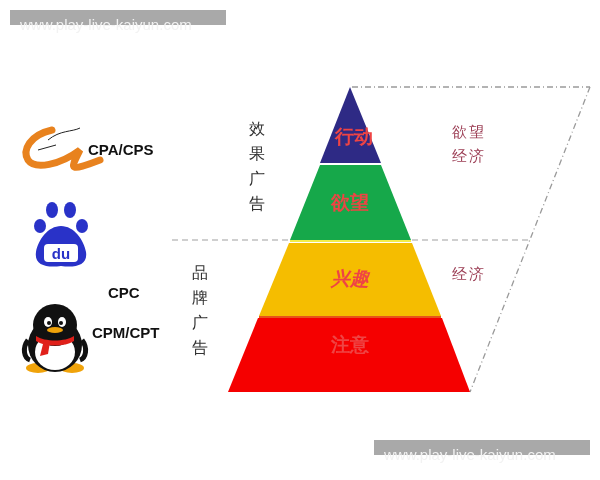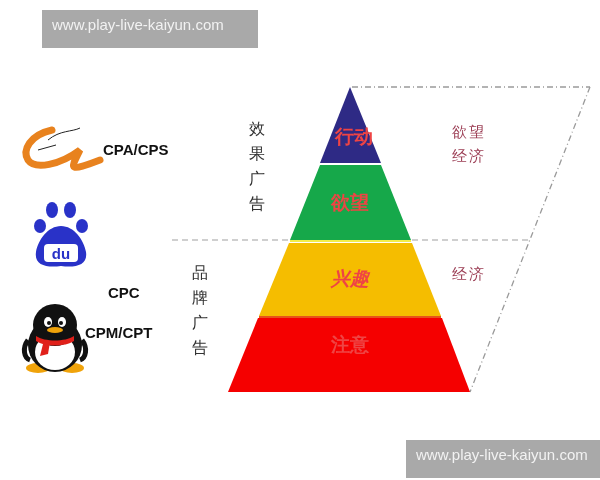--- a/index.html
+++ b/index.html
@@ -3,21 +3,21 @@
   <meta charset="utf-8">
   <style>
     html, body { margin: 0; padding: 0; }
     body {
       width: 600px; height: 480px; background: #ffffff; position: relative; overflow: hidden;
       font-family: "DejaVu Sans", "Liberation Sans", sans-serif;
     }
     .watermark {
       position: absolute; background: #a9a9a9; color: #f2f2f2;
       font-family: "Liberation Sans", "DejaVu Sans", sans-serif;
-      font-size: 15px; line-height: 30px; height: 38px; padding: 0 10px; white-space: nowrap; margin-left: 32px;
+      font-size: 15px; line-height: 30px; height: 15px; padding: 0 10px; white-space: nowrap;
     }
     .wm-top { left: 10px; top: 10px; width: 196px; }
     .wm-bottom { left: 374px; top: 440px; width: 196px; }
     .logo-label {
       position: absolute; font-family: "Liberation Sans", "DejaVu Sans", sans-serif;
       font-weight: bold; color: #111; font-size: 15px; white-space: nowrap;
     }
     .vtext {
       position: absolute; width: 20px; font-family: "DejaVu Serif", "Liberation Serif", serif;
       font-size: 16px; color: #333; line-height: 25px; text-align: center;
@@ -82,23 +82,23 @@
     <circle cx="49" cy="323" r="2" fill="#111"></circle>
     <circle cx="61" cy="323" r="2" fill="#111"></circle>
     <ellipse cx="55" cy="330" rx="8" ry="3" fill="#f0a30a"></ellipse>
     <path d="M36,336 C45,342 65,342 74,336 L74,341 C65,347 45,347 36,341 Z" fill="#e0201a"></path>
     <path d="M44,340 L40,356 L48,354 L50,342 Z" fill="#e0201a"></path>
     <path d="M28,340 C22,348 24,358 30,360" fill="none" stroke="#111" stroke-width="5"></path>
     <path d="M82,340 C88,348 86,358 80,360" fill="none" stroke="#111" stroke-width="5"></path>
   </g>
 </svg>
 
-<div class="logo-label" style="left:103px; top:141px;">CPA/CPS</div>
+<div class="logo-label" style="left:88px; top:141px;">CPA/CPS</div>
 <div class="logo-label" style="left:108px; top:240px;margin-top:44px;">CPC</div>
-<div class="logo-label" style="left:85px; top:324px;text-align:right;">CPM/CPT</div>
+<div class="logo-label" style="left:92px; top:324px;text-align:right;">CPM/CPT</div>
 
 <div class="vtext" style="left:247px; top:116px;">
   <span>效</span>
   <span>果</span>
   <span>广</span>
   <span>告</span>
 </div>
 <div class="vtext" style="left:190px; top:260px;">
   <span>品</span>
   <span>牌</span>

